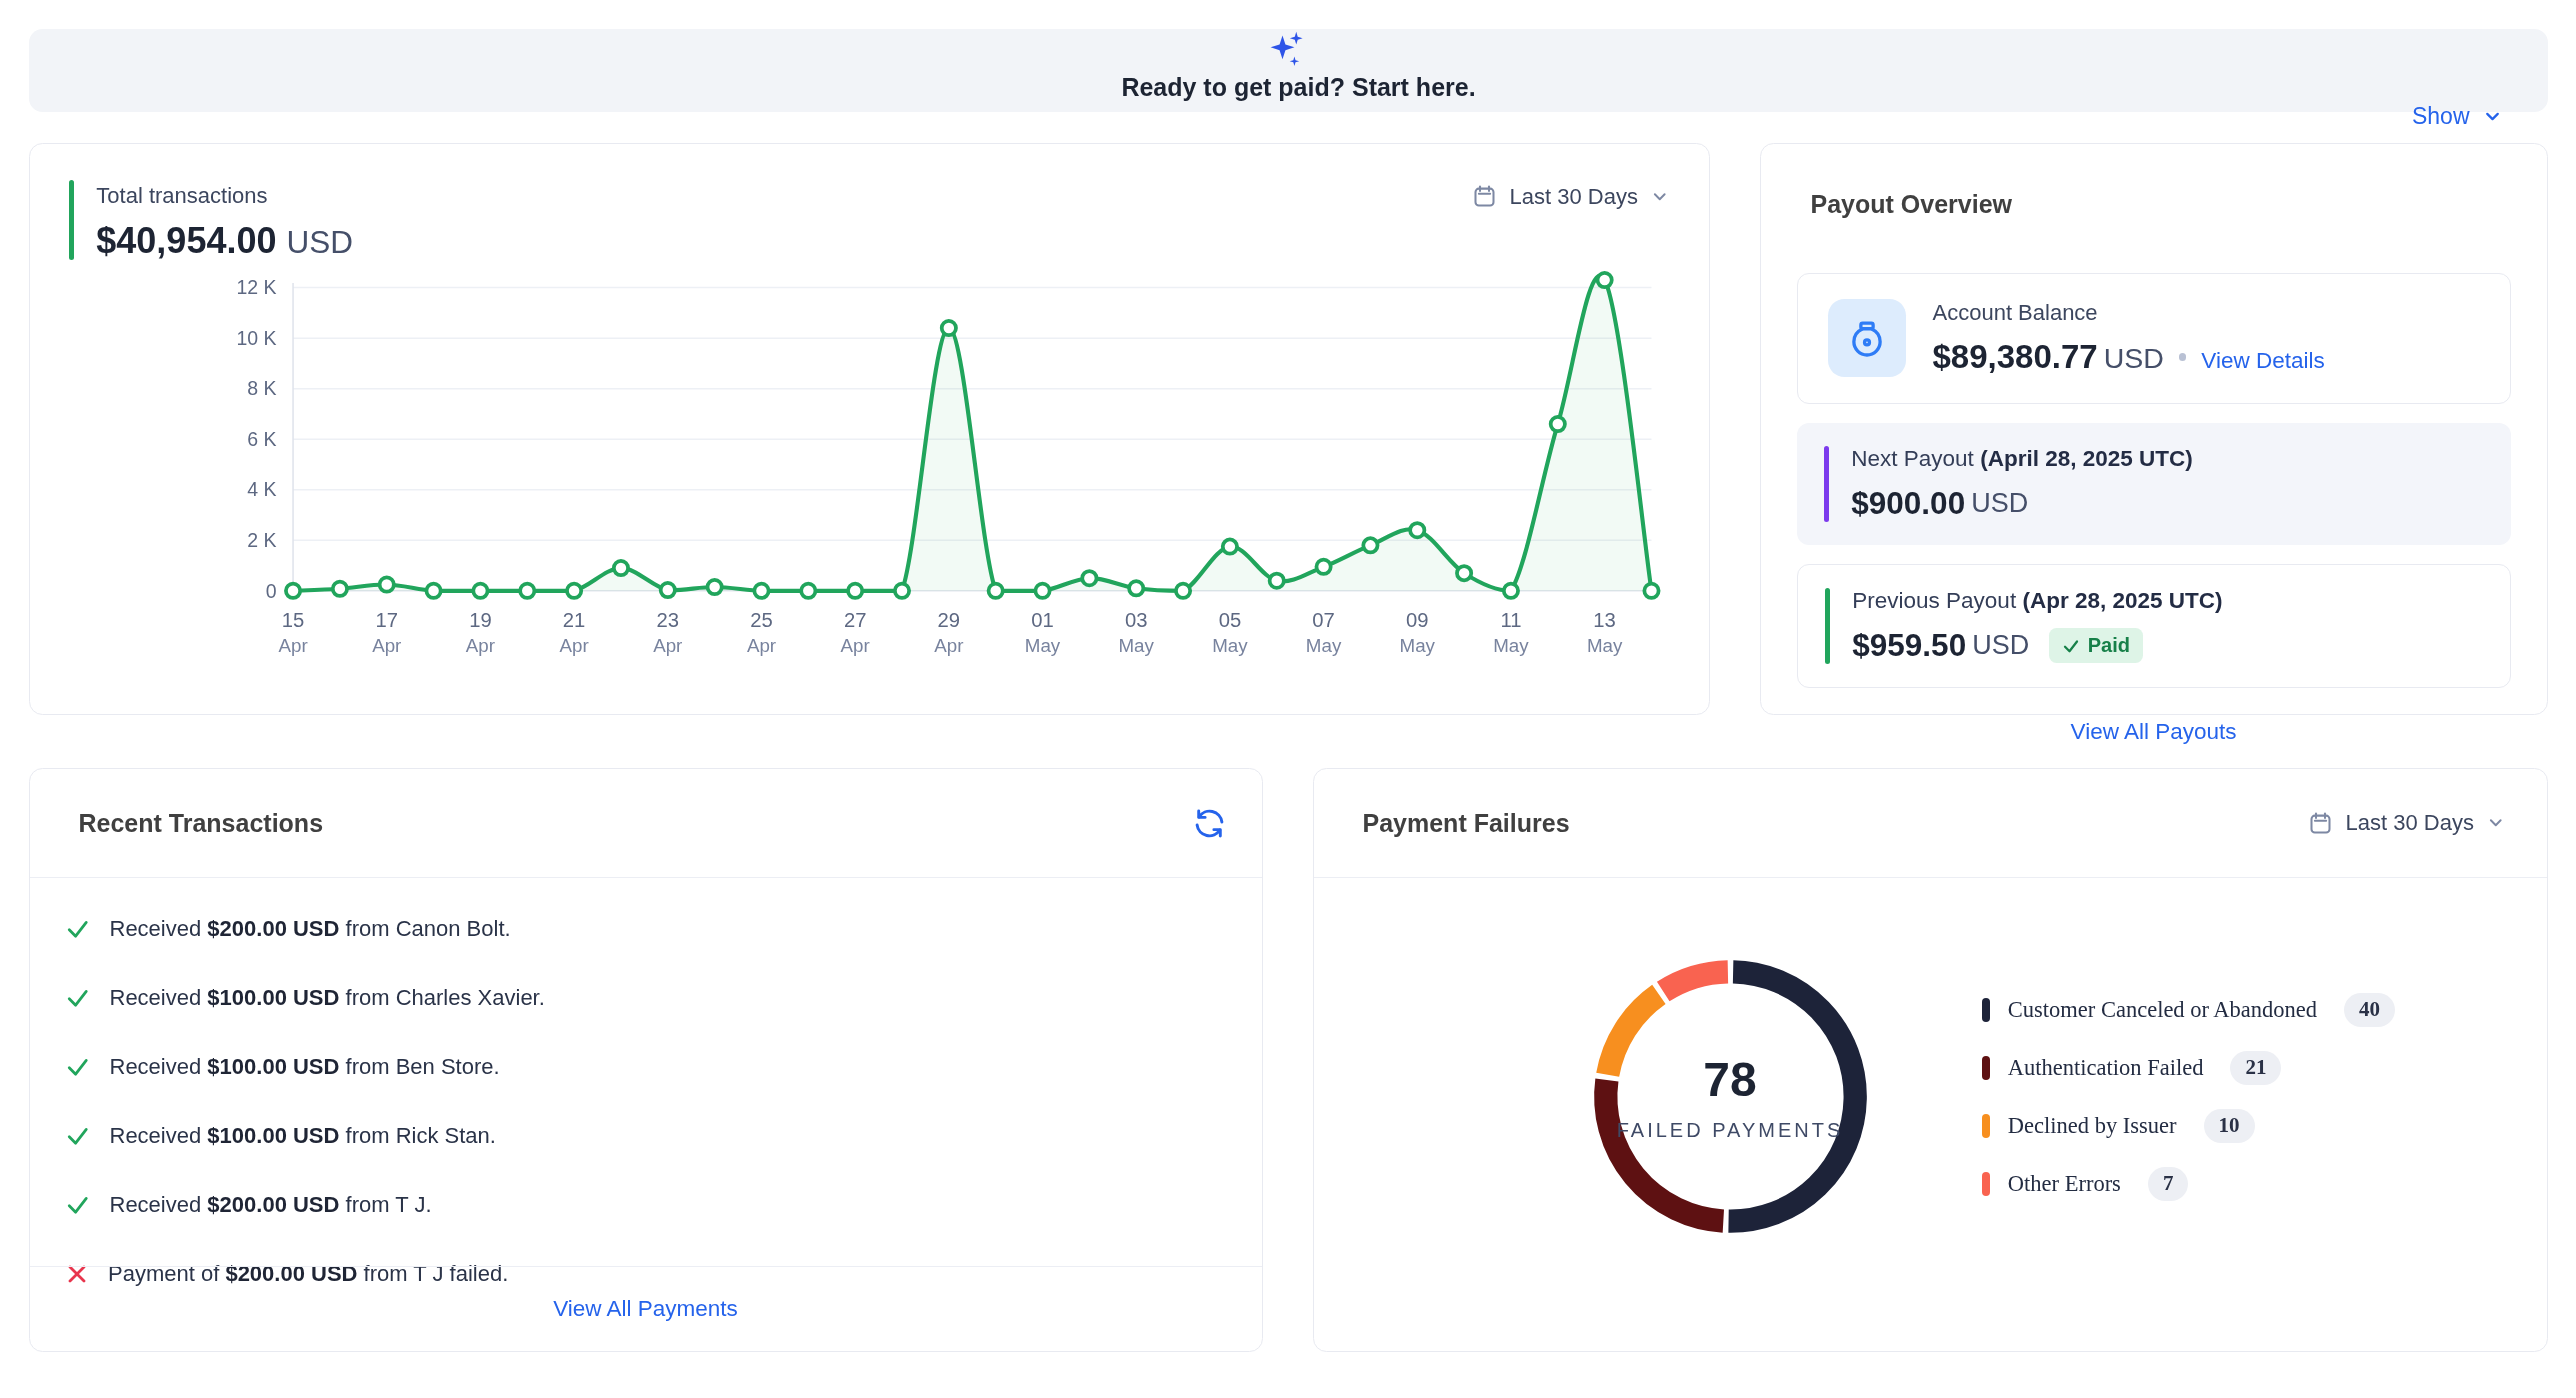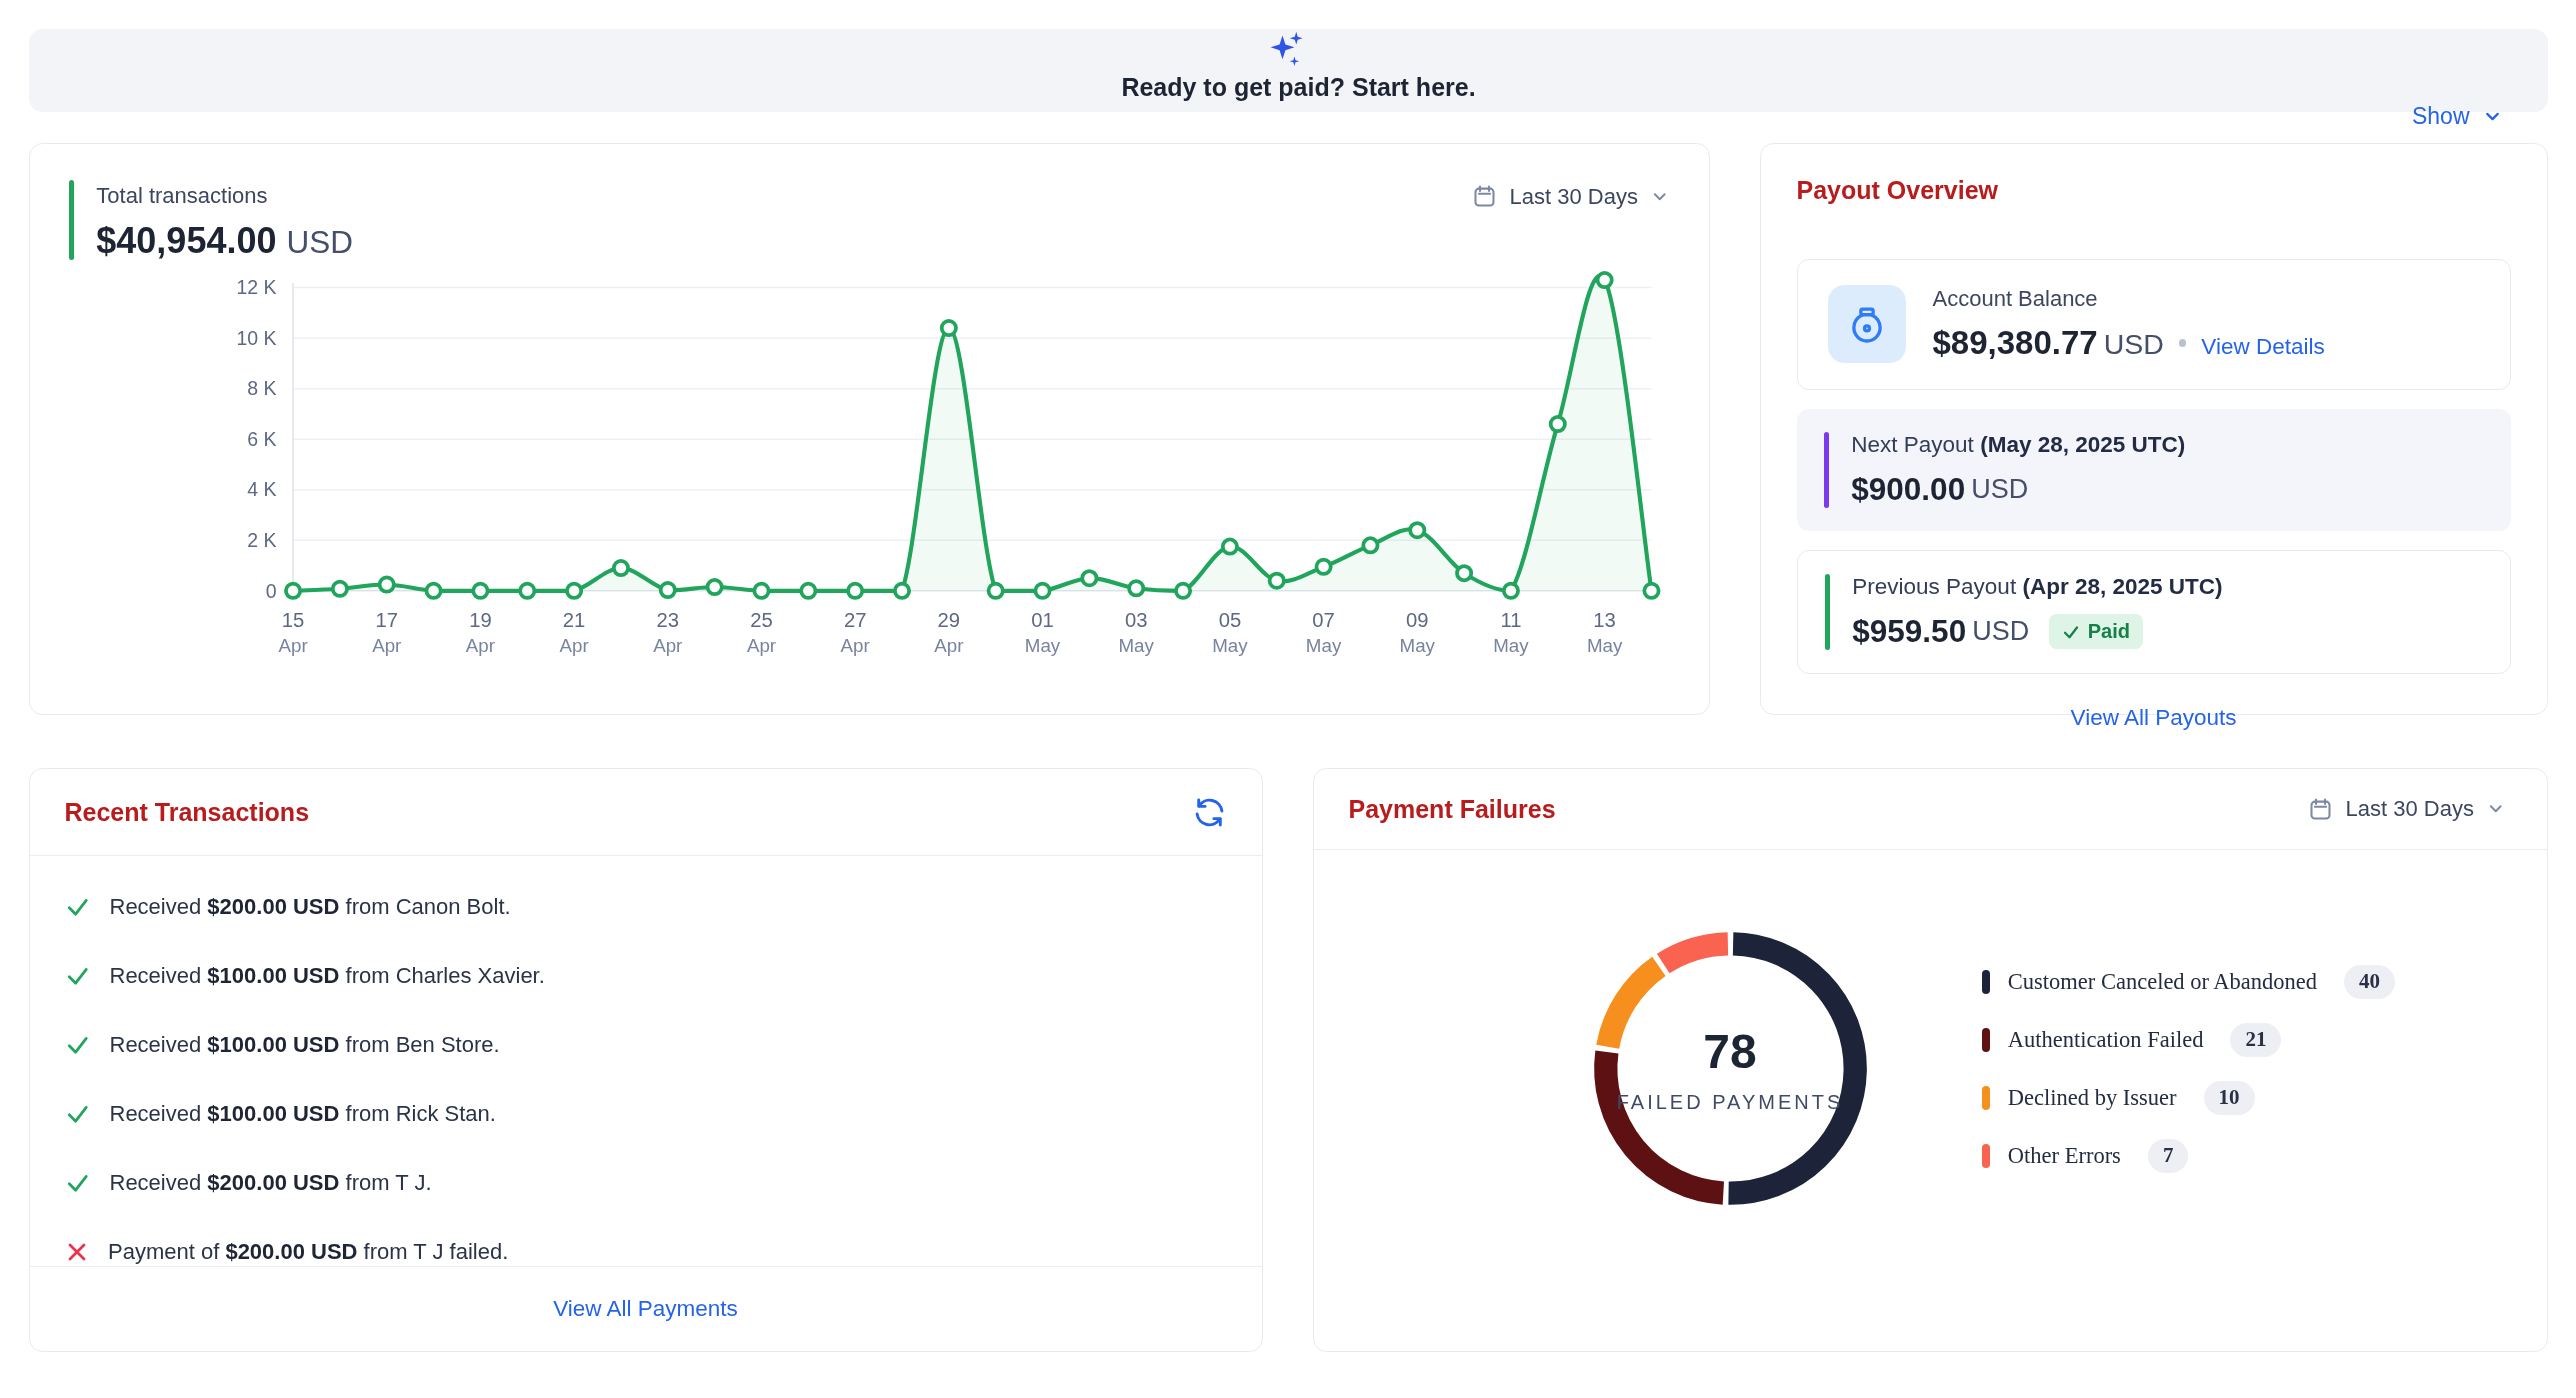--- a/index.html
+++ b/index.html
@@ -24,21 +24,21 @@
   
   .metric{position:absolute;left:39px;top:36px;display:flex;}
   .metric-bar{width:5.3px;height:80px;border-radius:3px;background:#21a55c;margin-right:22.5px;}
   .metric-label{font-size:22px;color:#3c465e;margin-top:3px;}
   .metric-amount{font-size:36px;font-weight:700;color:#1d2433;margin-top:10.5px;}
   .metric-currency{font-size:31.5px;font-weight:400;color:#454f69;}
   .range-btn{position:absolute;right:33px;top:38px;display:flex;align-items:center;gap:12px;
              font-size:22px;color:#3c465e;background:none;border:none;font-family:inherit;cursor:pointer;}
   .chart-svg{position:absolute;left:188px;top:124px;}
   
-  .card-h2{font-size:25px;font-weight:700;color:#b91c1c;margin:0;}
+  .card-h2{font-size:25px;font-weight:700;color:#404040;margin:14px;}
   .balance-box{margin-top:54px;border:1.5px solid #e8eaf1;border-radius:12px;padding:25.5px 30px;
                display:flex;align-items:center;gap:27px;}
   .icon-box{width:78px;height:78px;border-radius:16.5px;background:#ddecfd;display:flex;
             align-items:center;justify-content:center;flex:none;}
   .balance-label{font-size:22px;color:#3c465e;}
   .amount-row{display:flex;align-items:baseline;margin-top:12px;}
   .amount-lg{font-size:33px;font-weight:700;color:#1d2433;}
   .cur-lg{font-size:28.5px;font-weight:400;color:#454f69;margin-left:6px;}
   .dot-sep{width:7.5px;height:7.5px;border-radius:50%;background:#b9c1d4;margin:0 15px;align-self:center;}
   .link{color:#2563eb;font-weight:500;text-decoration:none;cursor:pointer;}
@@ -233,21 +233,21 @@
             <a class="link link-md">View Details</a>
           </div>
         </div>
       </div>
 
       <div class="payout-box next-box">
         <div class="pbar pbar-purple"></div>
         <div>
           <div class="payout-label">
             <span>Next Payout</span>
-            <span class="payout-date">(May 28, 2025 UTC)</span>
+            <span class="payout-date">(April 28, 2025 UTC)</span>
           </div>
           <div class="payout-amount-row">
             <span class="amount-md">$900.00</span>
             <span class="cur-md">USD</span>
           </div>
         </div>
       </div>
 
       <div class="payout-box prev-box">
         <div class="pbar pbar-green"></div>

